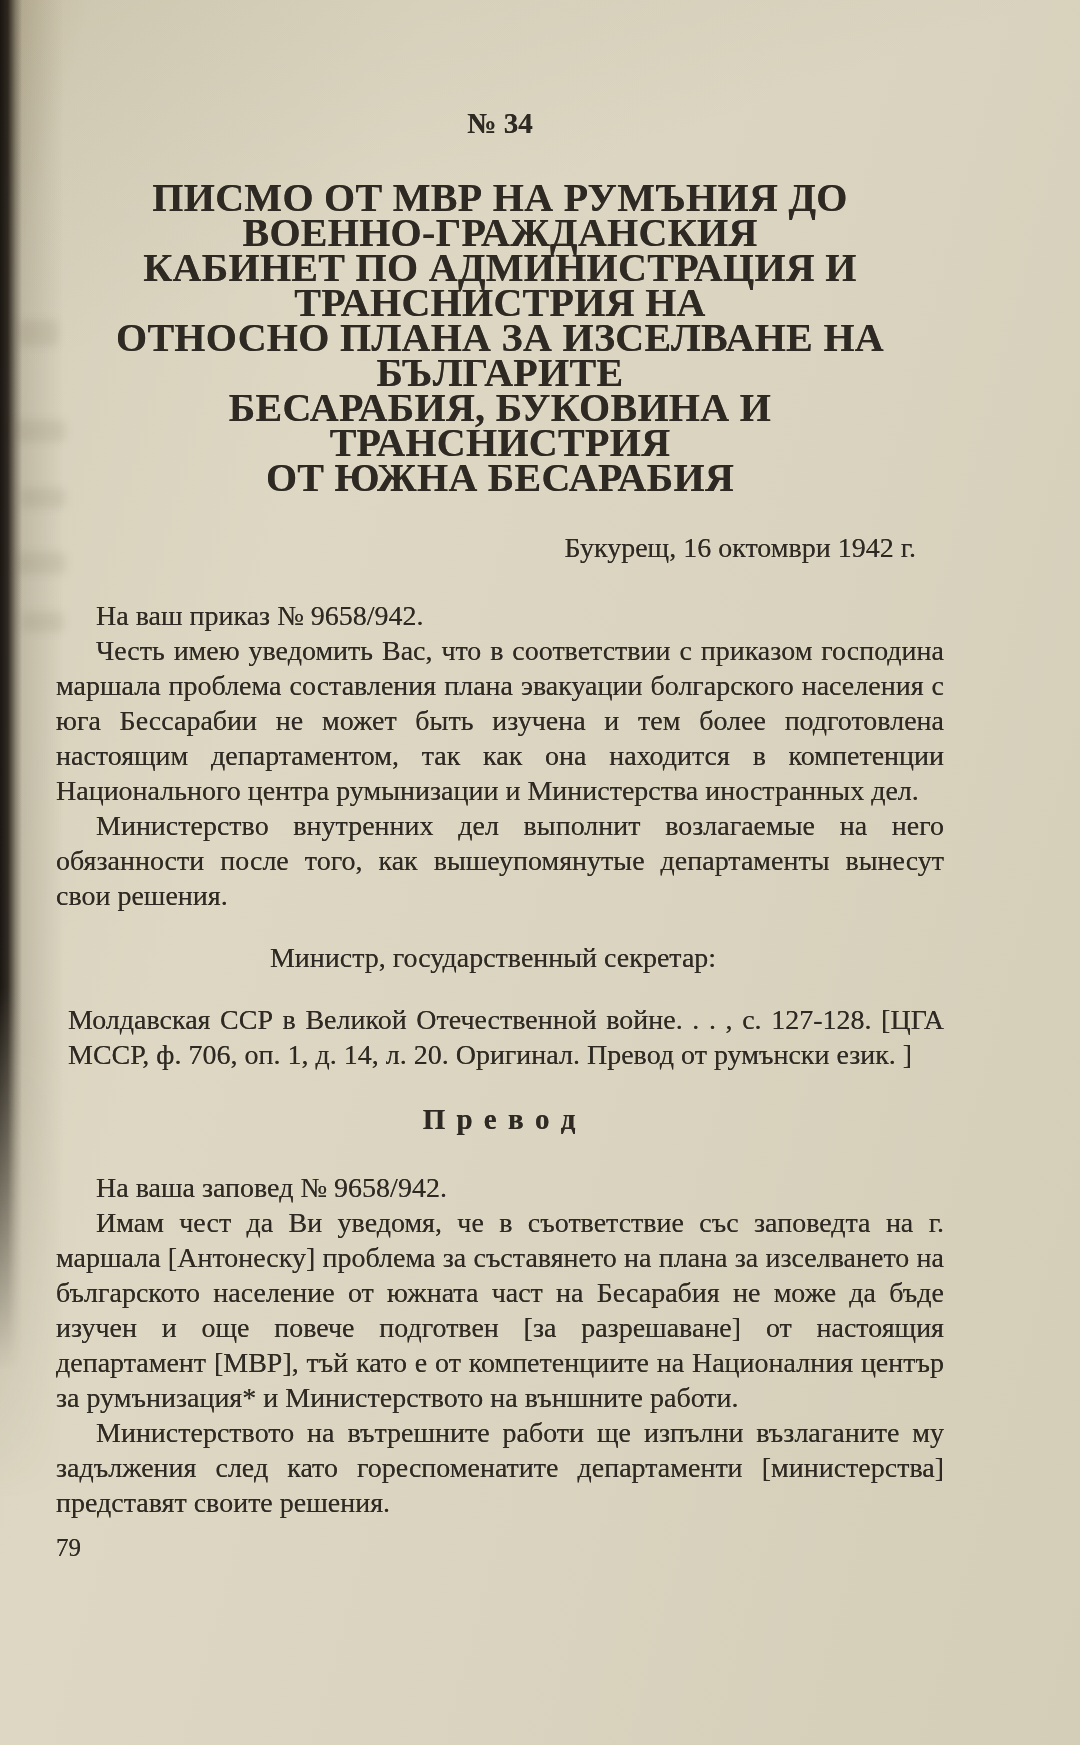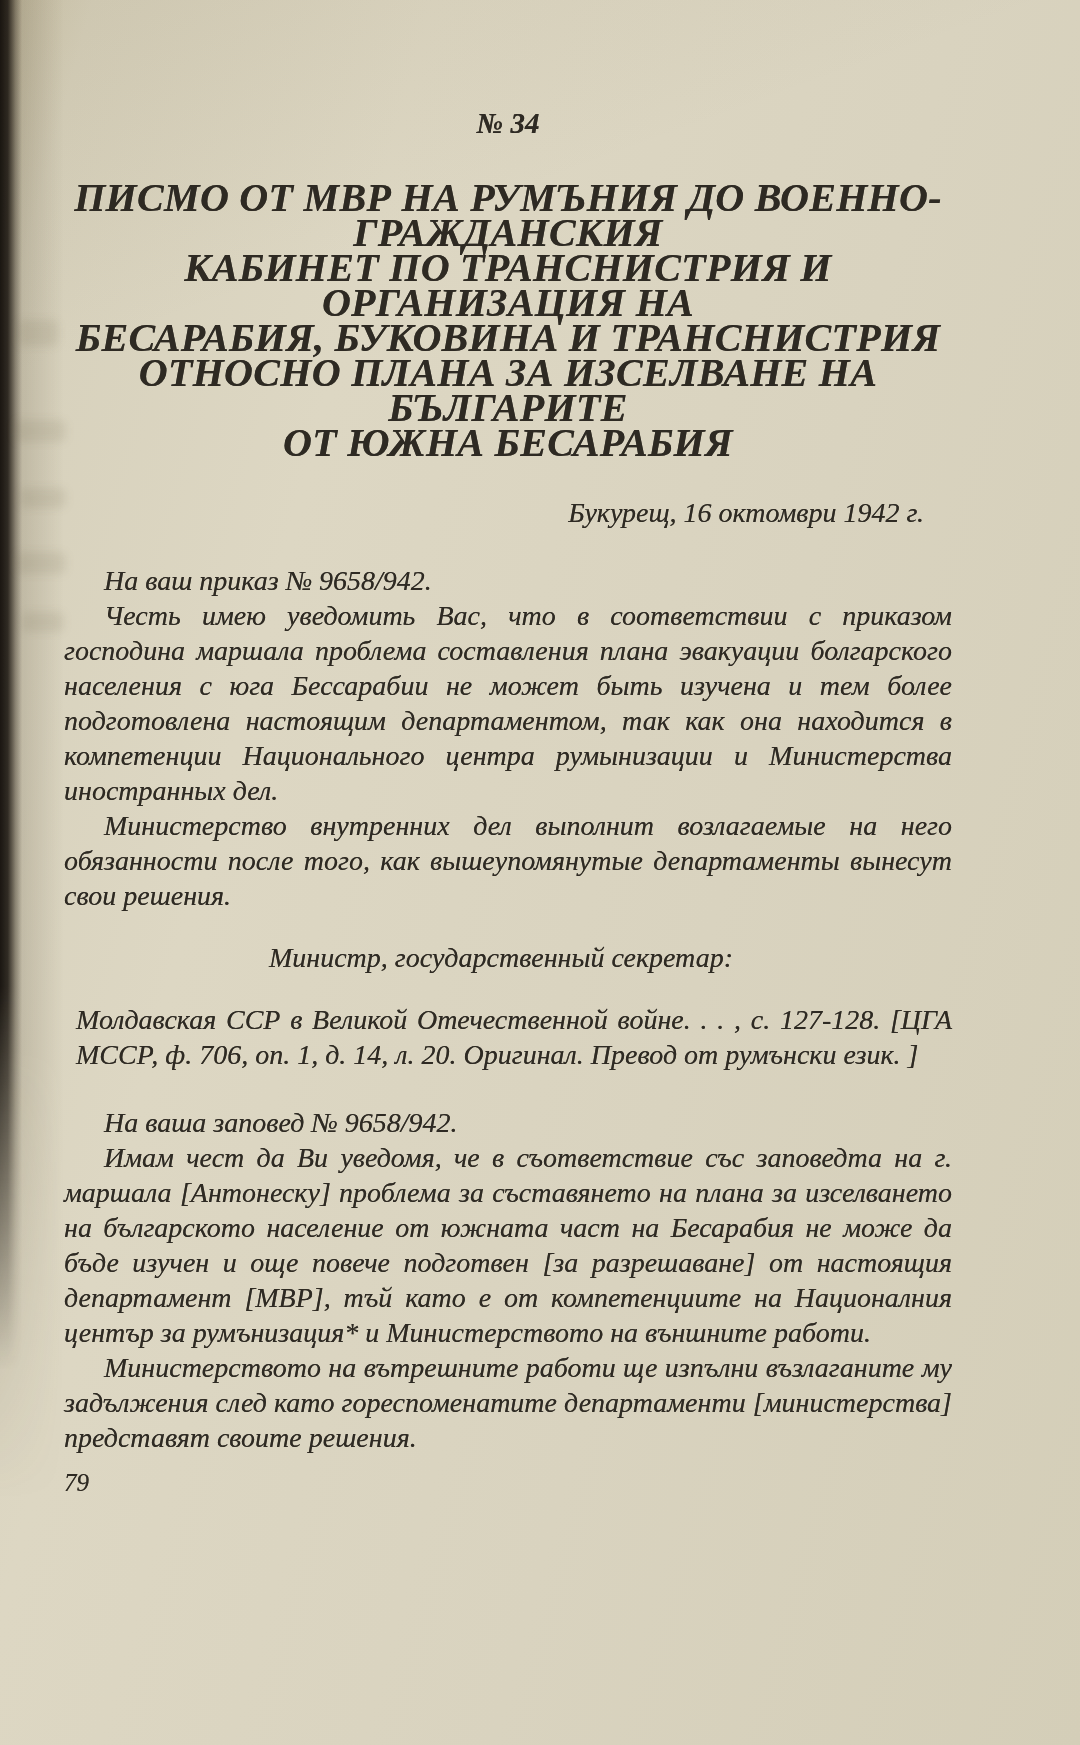--- a/index.html
+++ b/index.html
@@ -40,27 +40,26 @@
   
   .smudge {
     position: absolute;
     background: rgba(90,78,50,0.10);
     border-radius: 6px;
     filter: blur(4px);
   }
 
   .content {
     position: absolute;
-    left: 64px;
+    left: 56px;
     width: 888px;
     top: 0;
     font-size: 28px;
     line-height: 35px;
     text-shadow: 0 0 0.6px rgba(46,42,35,0.75);
-    font-style: italic;
   }
 
   .doc-number {
     margin-top: 106px;
     text-align: center;
     font-weight: bold;
     font-size: 29px;
   }
 
   .title {
@@ -129,39 +128,40 @@
 <div class="smudge" style="left:20px; top:488px; width:46px; height:20px;"></div>
 <div class="smudge" style="left:16px; top:552px; width:50px; height:22px;"></div>
 <div class="smudge" style="left:22px; top:612px; width:42px; height:20px;"></div>
 
 <div class="content">
 
   <div class="doc-number">№ 34</div>
 
   <div class="title">
     <div>ПИСМО ОТ МВР НА РУМЪНИЯ ДО ВОЕННО-ГРАЖДАНСКИЯ</div>
-    <div>КАБИНЕТ ПО ТРАНСНИСТРИЯ И ОРГАНИЗАЦИЯ НА</div>
+    <div>КАБИНЕТ ПО АДМИНИСТРАЦИЯ И ТРАНСНИСТРИЯ НА</div>
+    <div>ОТНОСНО ПЛАНА ЗА ИЗСЕЛВАНЕ НА БЪЛГАРИТЕ</div>
     <div>БЕСАРАБИЯ, БУКОВИНА И ТРАНСНИСТРИЯ</div>
-    <div>ОТНОСНО ПЛАНА ЗА ИЗСЕЛВАНЕ НА БЪЛГАРИТЕ</div>
     <div>ОТ ЮЖНА БЕСАРАБИЯ</div>
   </div>
 
   <div class="dateline">Букурещ, 16 октомври 1942 г.</div>
 
   <div class="salutation">На ваш приказ № 9658/942.</div>
 
   <p class="body-par">Честь имею уведомить Вас, что в соответствии с приказом господина маршала проблема составления плана эвакуации болгарского населения с юга Бессарабии не может быть изучена и тем более подготовлена настоящим департаментом, так как она находится в компетенции Национального центра румынизации и Министерства иностранных дел.</p>
   <p class="body-par">Министерство внутренних дел выполнит возлагаемые на него обязанности после того, как вышеупомянутые департаменты вынесут свои решения.</p>
 
   <div class="sig-block">
     <div>Министр, государственный секретар:</div>
   </div>
 
   <p class="citation">Молдавская ССР в Великой Отечественной войне. . . , с. 127-128. [ЦГА МССР, ф. 706, оп. 1, д. 14, л. 20. Оригинал. Превод от румънски език. ]</p>
 
+  <div class="trans-heading">П р е в о д</div>
 
   <div class="salutation2">На ваша заповед № 9658/942.</div>
 
   <p class="body-par">Имам чест да Ви уведомя, че в съответствие със заповедта на г. маршала [Антонеску] проблема за съставянето на плана за изселването на българското население от южната част на Бесарабия не може да бъде изучен и още повече подготвен [за разрешаване] от настоящия департамент [МВР], тъй като е от компетенциите на Националния център за румънизация* и Министерството на външните работи.</p>
   <p class="body-par">Министерството на вътрешните работи ще изпълни възлаганите му задължения след като гореспоменатите департаменти [министерства] представят своите решения.</p>
 
 
   <div class="page-number">79</div>
 
 </div>

